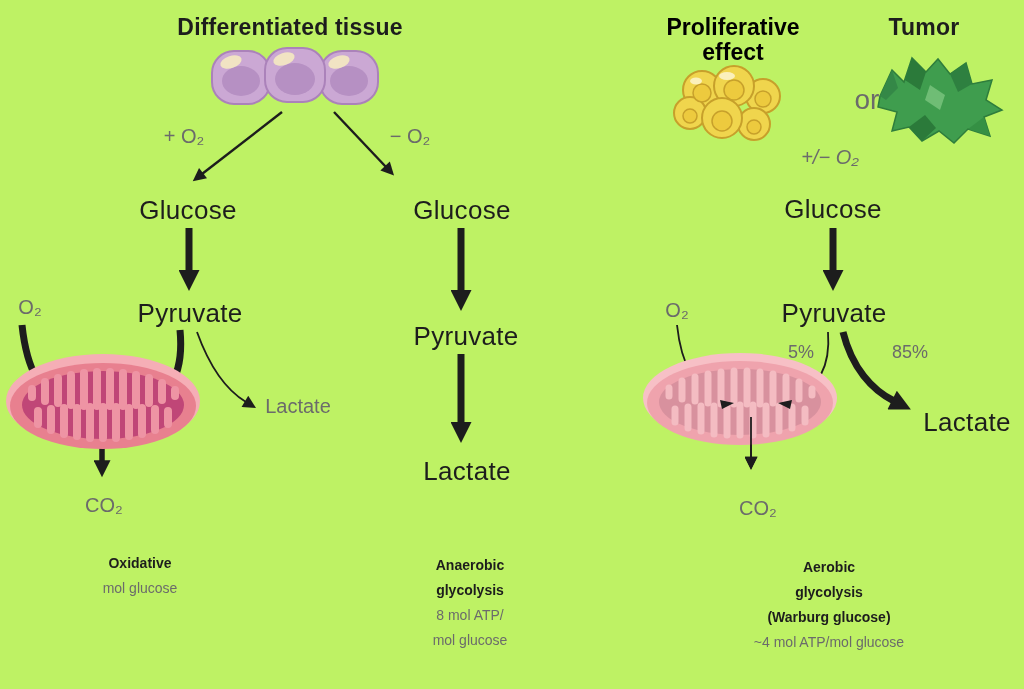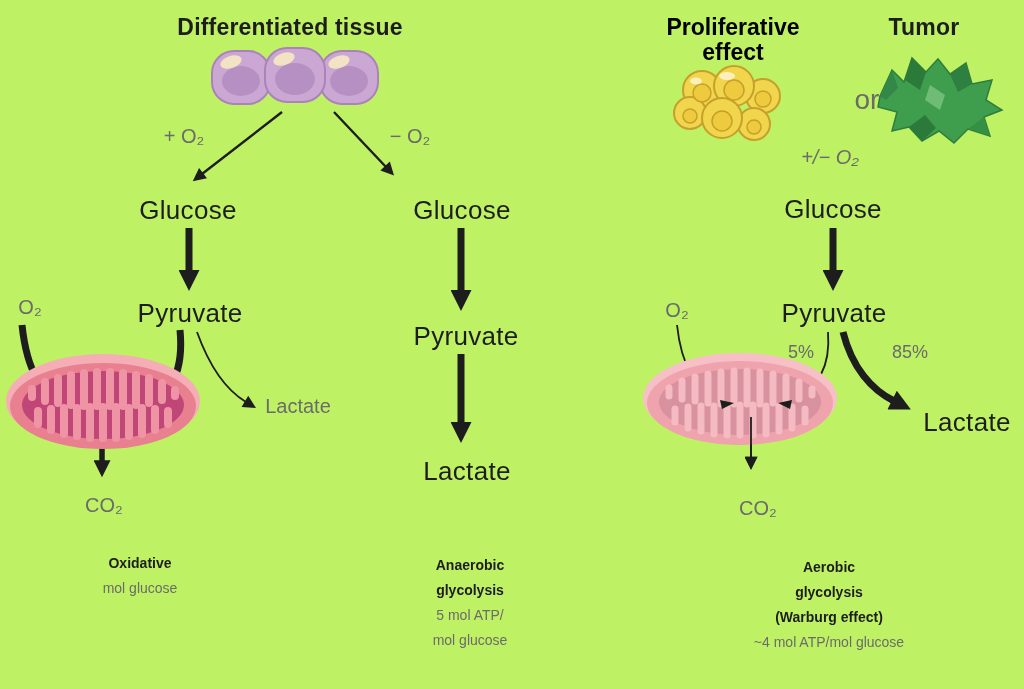--- a/index.html
+++ b/index.html
@@ -135,21 +135,21 @@
     <div class="g">mol glucose</div>
   </div>
 
   <div class="lbl sz-met" style="left:462px;top:210px;">Glucose</div>
   <div class="lbl sz-met" style="left:466px;top:336px;">Pyruvate</div>
   <div class="lbl sz-met" style="left:467px;top:471px;">Lactate</div>
 
   <div class="cap" style="left:470px;top:553px;">
     <div class="b">Anaerobic</div>
     <div class="b">glycolysis</div>
-    <div class="g">5 mol ATP/</div>
+    <div class="g">8 mol ATP/</div>
     <div class="g">mol glucose</div>
   </div>
 
   <div class="cap" style="left:733px;top:15px;font-size:23px;font-weight:bold;">
     <div>Proliferative</div>
     <div>effect</div>
   </div>
   <div class="lbl g" style="left:867px;top:100px;font-size:28px;">or</div>
   <div class="lbl sz-title" style="left:924px;top:27px;">Tumor</div>
   <div class="lbl g sz-gray" style="left:830px;top:157px;font-style:italic;">+/− O₂</div>
@@ -158,17 +158,17 @@
   <div class="lbl sz-met" style="left:834px;top:313px;">Pyruvate</div>
   <div class="lbl g sz-gray" style="left:677px;top:310px;">O₂</div>
   <div class="lbl g sz-pct" style="left:801px;top:352px;">5%</div>
   <div class="lbl g sz-pct" style="left:910px;top:352px;">85%</div>
   <div class="lbl sz-met" style="left:967px;top:422px;">Lactate</div>
   <div class="lbl g sz-gray" style="left:758px;top:508px;">CO₂</div>
 
   <div class="cap" style="left:829px;top:555px;">
     <div class="b">Aerobic</div>
     <div class="b">glycolysis</div>
-    <div class="b">(Warburg effect)</div>
+    <div class="b">(Warburg glucose)</div>
     <div class="g">~4 mol ATP/mol glucose</div>
   </div>
 
 </div>
 
 </body></html>

